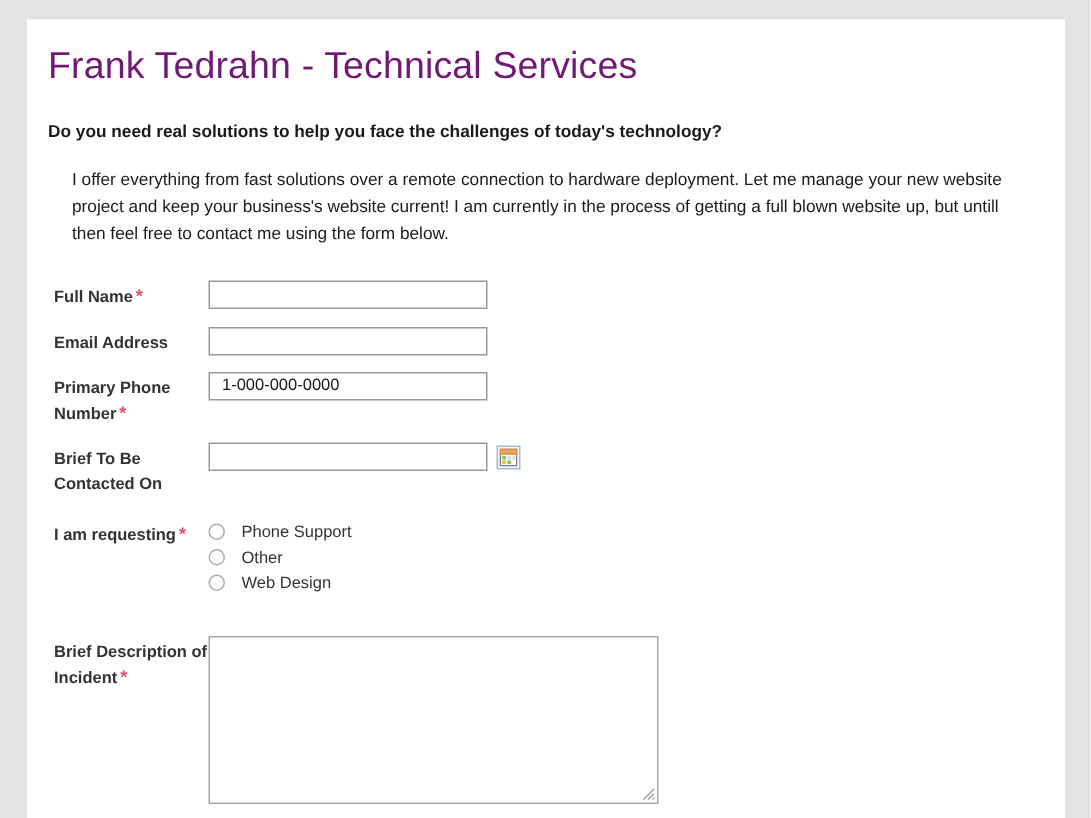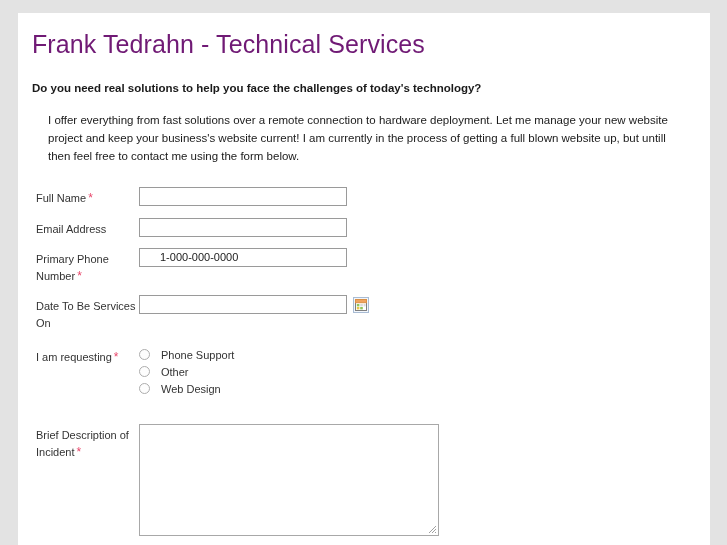--- a/index.html
+++ b/index.html
@@ -65,42 +65,43 @@
   }
   .label-cell {
     width: 107px;
     flex: 0 0 107px;
     font-size: 11px;
     color: #333333;
     line-height: 1.55;
     padding-top: 3px;
     padding-left: 4px;
     box-sizing: border-box;
+    font-weight: bold;
   }
   .req {
     color: #e8476b;
     font-size: 12px;
     padding-left: 2px;
     line-height: 1;
   }
   .field-cell {
     flex: 1 1 auto;
     display: flex;
     align-items: flex-start;
   }
   input.txt {
-    width: 208px;
+    width: 186px;
     height: 19px;
     box-sizing: border-box;
     border: 1px solid #9a9a9a;
     background: #ffffff;
     font-family: "Liberation Sans", sans-serif;
     font-size: 11px;
     color: #1a1a1a;
-    padding: 1px 20px;
+    padding: 1px 8px;
     outline: none;
     border-radius: 0;
   }
   input.txt::placeholder { color: #1a1a1a; opacity: 1; }
 
   
   .cal-btn {
     width: 16px;
     height: 16px;
     margin-left: 6px;
@@ -249,21 +250,21 @@
         <div class="label-cell">
           <span>Primary Phone Number</span><span class="req">*</span>
         </div>
         <div class="field-cell">
           <input class="txt" type="text" value="1-000-000-0000" style="">
         </div>
       </div>
 
       <div class="row">
         <div class="label-cell">
-          <span>Date To Be Services On</span>
+          <span>Brief To Be Contacted On</span>
         </div>
         <div class="field-cell">
           <input class="txt" type="text" value="" style="">
           <span class="cal-btn">
             <svg width="12" height="12" viewBox="0 0 12 12">
               <rect x="0.5" y="0.5" width="11" height="11" fill="#ffffff" stroke="#7f7f7f"></rect>
               <rect x="0.5" y="0.5" width="11" height="3.2" fill="#f0a35e" stroke="#d98f45"></rect>
               <rect x="1.8" y="5" width="2.6" height="2.4" fill="#8fc45a"></rect>
               <rect x="5.2" y="5" width="2.6" height="2.4" fill="#d9d9d9"></rect>
               <rect x="1.8" y="8" width="2.6" height="2.4" fill="#e8c54a"></rect>

